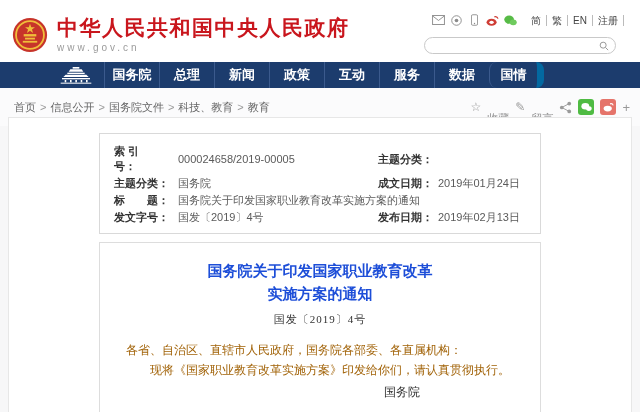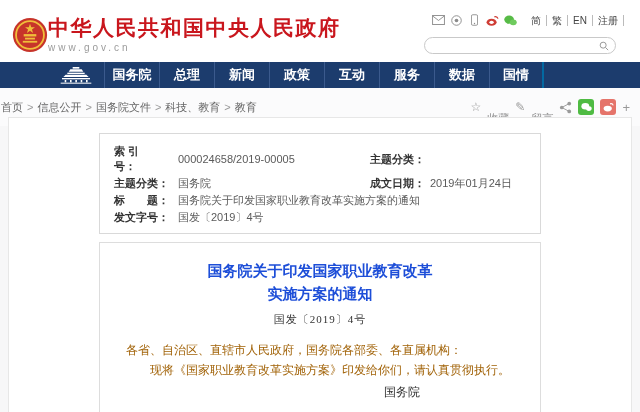--- a/index.html
+++ b/index.html
@@ -2,57 +2,57 @@
 <html><head>
 <meta charset="utf-8">
 <style>
   * { box-sizing: border-box; }
   html,body { margin:0; padding:0; }
   body { font-family: "Liberation Sans", sans-serif; background:#fff; }
   .page { position:relative; width:640px; height:412px; overflow:hidden; background:#f7f7f8; margin:0 auto; }
 
   
   .header { position:relative; height:62px; background:#fff; }
-  .brand { position:absolute; left:12px; top:16px; display:flex; align-items:center; }
+  .brand { position:absolute; left:12px; top:16px; display:flex; align-items:center; gap:9px; }
   .emblem { width:36px; height:36px; flex:none; }
   .site-title { color:#c9161d; font-size:21px; font-weight:bold; letter-spacing:1.5px; line-height:1.1; }
   .site-url { color:#9b9b9b; font-size:10px; letter-spacing:3px; margin-top:3px; }
 
   .header-right { position:absolute; right:16px; top:12px; width:200px; }
   .quick-row { display:flex; align-items:center; justify-content:flex-end; gap:5px; height:16px; }
   .qicon { width:13px; height:13px; display:inline-flex; align-items:center; justify-content:center; }
   .lang-links { display:flex; margin-left:4px; }
   .lang-links span { font-size:10px; color:#444; padding:0 5px; border-right:1px solid #bbb; line-height:11px; cursor:pointer; }
   .search-pill { margin-top:9px; height:17px; width:192px; border:1px solid #c9c9c9; border-radius:9px; background:#fff; display:flex; align-items:center; padding:0 6px; }
   .search-input { border:none; outline:none; flex:1; height:13px; font-size:10px; background:transparent; }
   .mag { width:10px; height:10px; flex:none; }
 
   
   .nav { height:26px; background:#1c3c6d; display:flex; align-items:stretch; padding-left:48px; }
   .nav-home { width:56px; display:flex; align-items:center; justify-content:center; cursor:pointer; }
   .nav-item { width:55px; display:flex; align-items:center; justify-content:center; color:#fff; font-size:13px; font-weight:bold; border-left:1px solid #3b5a8d; cursor:pointer; }
-  .nav-item:last-of-type { border-right:2px solid #0369a1; }
-
-  
-  .crumbbar { height:38px; display:flex; align-items:center; padding:0 10px 0 1px; background:#fbfbfc; font-size:11px; color:#666; }
+  .nav-item:last-of-type { border-right:7px solid #0369a1;border-radius:8px; }
+
+  
+  .crumbbar { height:38px; display:flex; align-items:center; padding:0 10px 0 14px; background:#fbfbfc; font-size:11px; color:#666; }
   .crumb { cursor:pointer; }
   .crumb-sep { margin:0 4px; color:#999; }
   .crumb-tools { margin-left:auto; display:flex; align-items:center; gap:6px; color:#8a8a8a; font-size:11px; }
   .tool-label { cursor:pointer;margin-top:22px; }
   .tool-glyph { font-size:12px; color:#999; }
   .badge { width:16px; height:16px; border-radius:3px; display:inline-flex; align-items:center; justify-content:center; cursor:pointer; }
   .badge.wechat { background:#4fbb43; }
   .badge.weibo { background:#e5746a; }
   .plus { color:#999; font-size:13px; cursor:pointer; }
 
   
   .panel { position:absolute; top:117px; left:8px; width:624px; height:320px; background:#fff; border:1px solid #e7e7e7; }
 
   .meta-box { margin:15px auto 0; width:442px; border:1px solid #d9d9d9; padding:9px 0 7px; }
-  .mrow { display:flex; padding:1px 14px; }
+  .mrow { display:flex; padding:1px 14px;gap:8px; }
   .mcell { display:flex; align-items:center; }
   .mcell.l { width:256px; }
   .mcell.r { flex:1; }
   .mcell.full { width:100%; }
   .mlabel { font-weight:bold; color:#333; font-size:11px; width:64px; flex:none; line-height:15px; white-space:pre-line; }
   .mlabel.rlab { width:60px; }
   .mvalue { color:#5a5a5a; font-size:11px; line-height:15px; }
 
   .doc-box { margin:8px auto 0; width:442px; border:1px solid #ddd; height:180px; padding:17px 26px 8px; font-family:"Liberation Serif", serif; }
   .doc-title { text-align:center; font-weight:bold; font-size:15px; line-height:1.55; color:#1d4ed8; white-space:pre-line; }
@@ -226,20 +226,24 @@
         <span class="mcell full">
           <span class="mlabel">标　　题：</span>
           <span class="mvalue">国务院关于印发国家职业教育改革实施方案的通知</span>
         </span>
       </div>
       <div class="mrow">
         <span class="mcell l">
           <span class="mlabel">发文字号：</span>
           <span class="mvalue">国发〔2019〕4号</span>
         </span>
+        <span class="mcell r">
+          <span class="mlabel rlab">发布日期：</span>
+          <span class="mvalue">2019年02月13日</span>
+        </span>
       </div>
     </div>
 
     <div class="doc-box">
       <div class="doc-title">国务院关于印发国家职业教育改革
 实施方案的通知</div>
       <div class="doc-number">国发〔2019〕4号</div>
       <div class="doc-para salutation">各省、自治区、直辖市人民政府，国务院各部委、各直属机构：</div>
       <div class="doc-para main-para">现将《国家职业教育改革实施方案》印发给你们，请认真贯彻执行。</div>
       <div class="sign-block">

